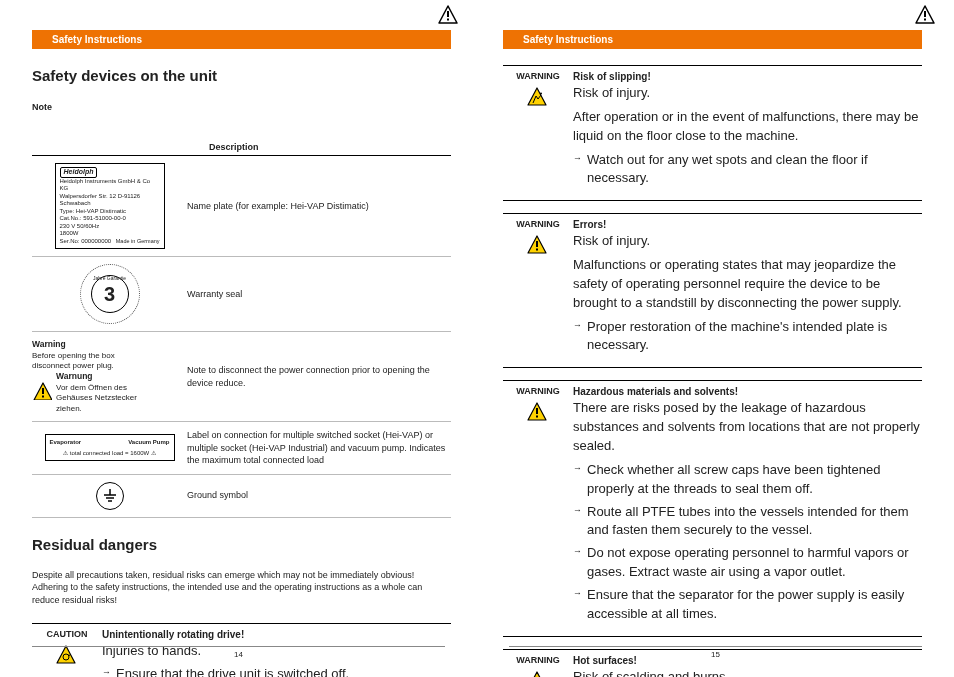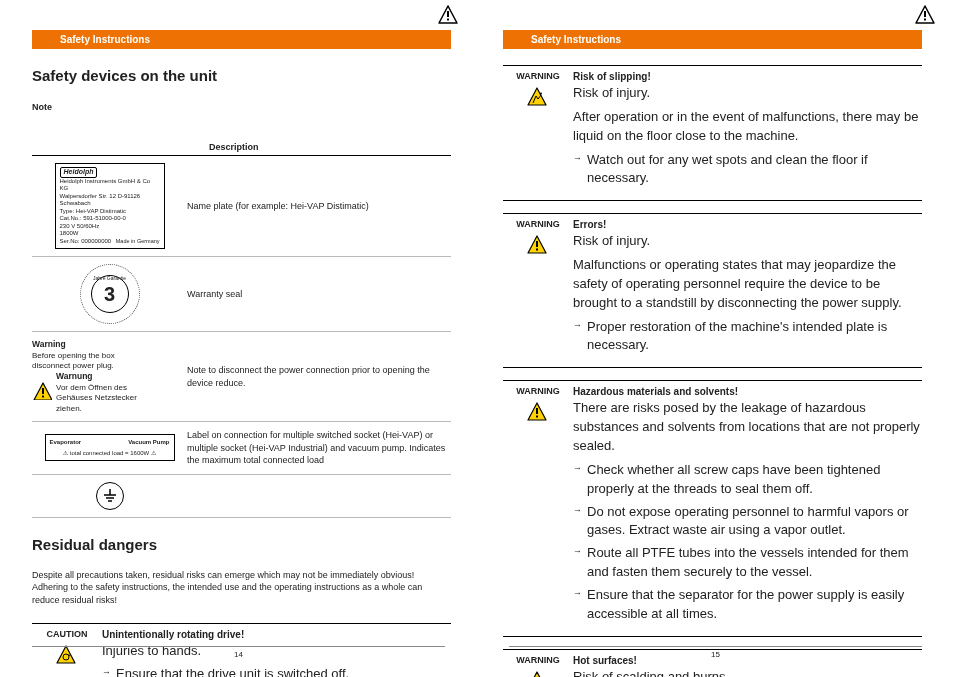--- a/index.html
+++ b/index.html
@@ -22,21 +22,21 @@
   .alert-top {
     position: absolute;
     top: 4px;
     right: 18px;
   }
   .header-bar {
     background: #ee7203;
     color: #fff;
     font-weight: bold;
     font-size: 10px;
-    padding: 4px 28px;
+    padding: 4px 20px;
     margin-top: 20px;
     margin-bottom: 16px;
   }
   h2 {
     font-size: 15px;
     font-weight: bold;
     margin: 18px 0 16px 0;
   }
   .tbl { width: 100%; }
   .tbl-head {
@@ -316,20 +316,21 @@
     </div>
 
     <div class="tbl-row">
       <div class="c1">
         <div class="ground-sym">
           <svg viewBox="0 0 16 16">
               <use href="#ground"></use>
             </svg>
         </div>
       </div>
+      <div class="c2">Ground symbol</div>
     </div>
   </div>
 
   <h2>Residual dangers</h2>
   <p class="intro-text">Despite all precautions taken, residual risks can emerge which may not be immediately obvious! Adhering to the safety instructions, the intended use and the operating instructions as a whole can reduce residual risks!</p>
 
   <div class="warn-block">
     <div class="warn-head">
       <div class="lvl">CAUTION</div>
       <div class="ttl">Unintentionally rotating drive!</div>
@@ -410,22 +411,22 @@
     <div class="warn-body">
       <div class="iconcol">
         <span><svg width="24" height="22">
               <use href="#tri-yellow"></use>
             </svg></span>
       </div>
       <div class="txtcol">
         <p>There are risks posed by the leakage of hazardous substances and solvents from locations that are not properly sealed.</p>
         <ul class="bullets">
           <li>Check whether all screw caps have been tightened properly at the threads to seal them off.</li>
+          <li>Route all PTFE tubes into the vessels intended for them and fasten them securely to the vessel.</li>
           <li>Do not expose operating personnel to harmful vapors or gases. Extract waste air using a vapor outlet.</li>
-          <li>Route all PTFE tubes into the vessels intended for them and fasten them securely to the vessel.</li>
           <li>Ensure that the separator for the power supply is easily accessible at all times.</li>
         </ul>
       </div>
     </div>
   </div>
 
   <div class="warn-block">
     <div class="warn-head">
       <div class="lvl">WARNING</div>
       <div class="ttl">Hot surfaces!</div>

